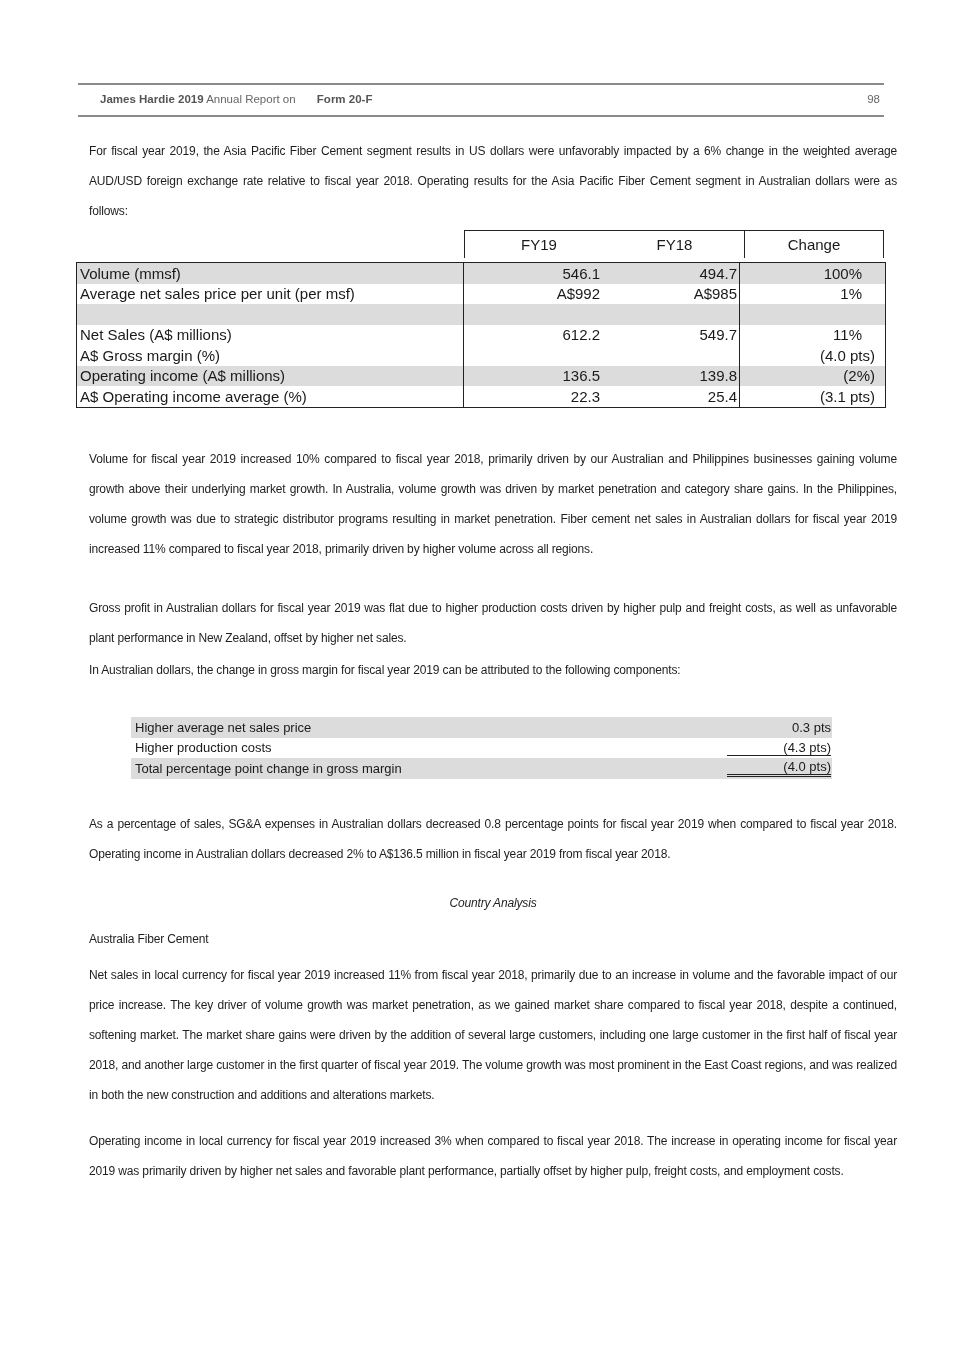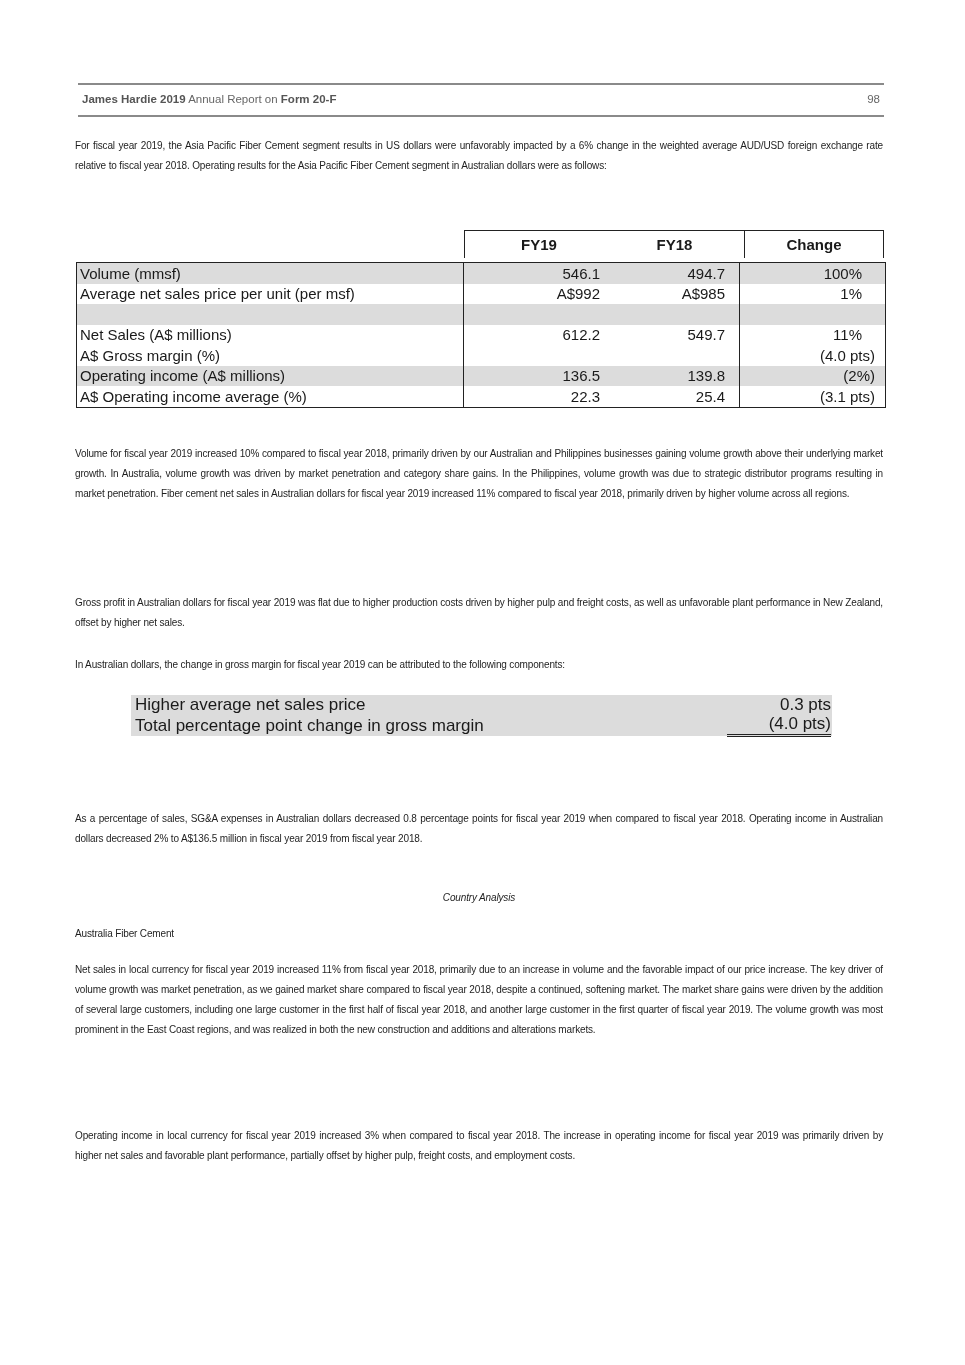--- a/index.html
+++ b/index.html
@@ -7,53 +7,53 @@
       width: 965px; height: 1365px; position: relative; overflow: hidden;
       font-family: "Liberation Sans", sans-serif; color: #1a1a1a;
     }
     .rule { position: absolute; left: 78px; width: 806px; height: 2px; background: #8a8a8a; }
     .rule.top { top: 83px; }
     .rule.bottom { top: 115px; }
     .header {
       position: absolute; left: 82px; top: 93px; width: 798px;
       font-size: 11.5px; color: #666; display: flex; justify-content: space-between;
     }
-    .header b { color: #555; font-weight: bold; }
+    .header b { color: #555; font-weight: bold; margin-left: 18px; }
     .p {
-      position: absolute; left: 75px; width: 808px;
-      font-size: 10px; line-height: 20px; text-align: justify; letter-spacing: -0.15px;
+      position: absolute; left: 89px; width: 808px;
+      font-size: 12px; line-height: 30px; text-align: justify; letter-spacing: -0.15px;
       color: #1e1e1e;
     }
     .p.italic { font-style: italic; text-align: center; }
     .p.underline { text-align: left; }
 
     
     .tbl { position: absolute; left: 76px; top: 230px; width: 810px; font-size: 15px; }
     .tbl .hdr {
       position: absolute; left: 388px; top: 0; width: 420px; height: 28px;
       border: 1.5px solid #222; border-bottom: none; box-sizing: border-box;
-      font-weight: bold; display: flex;
+      font-weight: normal; display: flex;
     }
     .tbl .hdr .c { display: flex; align-items: center; justify-content: center; }
     .tbl .body {
       position: absolute; left: 0; top: 24px; width: 810px;
       border: 1.5px solid #222; box-sizing: border-box; margin-top: 8px;
     }
     .row { display: flex; height: 20.5px; align-items: center; }
     .row.shade { background: #dcdcdc; }
     .row .lbl { width: 387px; padding-left: 3px; box-sizing: border-box; height: 100%; display:flex; align-items:center; border-right: 1.5px solid #222; }
     .row .v1 { width: 136px; text-align: right; }
-    .row .v2 { width: 140px; padding-right: 14px; box-sizing: border-box; border-right: 1.5px solid #222; height: 100%; display:flex; align-items:center; justify-content:flex-end; }
+    .row .v2 { width: 140px; padding-right: 2px; box-sizing: border-box; border-right: 1.5px solid #222; height: 100%; display:flex; align-items:center; justify-content:flex-end; }
     .row .v3 { width: 139px; text-align: right; padding-right: 4px; box-sizing: border-box; }
     .hdr .h1 { width: 140px; padding-left: 8px; box-sizing: border-box; }
     .hdr .h2 { width: 140px; border-right: 1.5px solid #222; box-sizing: border-box; }
     .hdr .h3 { flex: 1; }
 
     
-    .stbl { position: absolute; left: 131px; top: 695px; width: 701px; font-size: 17px; }
+    .stbl { position: absolute; left: 131px; top: 717px; width: 701px; font-size: 13px; }
     .srow { display: flex; height: 20.5px; align-items: center; justify-content: space-between; padding: 0 1px 0 4px; }
     .srow.shade { background: #dcdcdc; }
     .srow .sv { position: relative; text-align: right; width: 104px; }
     .srow .sv.u1 { border-bottom: 1.5px solid #222; }
     .srow .sv.u2 { border-bottom: 3px double #222; }
   </style>
 </head>
 <body>
 
 <div class="rule top"></div>
@@ -119,20 +119,24 @@
 
 <div class="p" style="top:444px">Volume for fiscal year 2019 increased 10% compared to fiscal year 2018, primarily driven by our Australian and Philippines businesses gaining volume growth above their underlying market growth. In Australia, volume growth was driven by market penetration and category share gains. In the Philippines, volume growth was due to strategic distributor programs resulting in market penetration. Fiber cement net sales in Australian dollars for fiscal year 2019 increased 11% compared to fiscal year 2018, primarily driven by higher volume across all regions.</div>
 <div class="p" style="top:593px">Gross profit in Australian dollars for fiscal year 2019 was flat due to higher production costs driven by higher pulp and freight costs, as well as unfavorable plant performance in New Zealand, offset by higher net sales.</div>
 <div class="p" style="top:655px">In Australian dollars, the change in gross margin for fiscal year 2019 can be attributed to the following components:</div>
 
 <div class="stbl">
   <div class="srow shade">
     <span>Higher average net sales price</span>
     <span class="sv">0.3 pts</span>
   </div>
+  <div class="srow">
+    <span>Higher production costs</span>
+    <span class="sv u1">(4.3 pts)</span>
+  </div>
   <div class="srow shade">
     <span>Total percentage point change in gross margin</span>
     <span class="sv u2">(4.0 pts)</span>
   </div>
 </div>
 
 <div class="p" style="top:809px">As a percentage of sales, SG&amp;A expenses in Australian dollars decreased 0.8 percentage points for fiscal year 2019 when compared to fiscal year 2018. Operating income in Australian dollars decreased 2% to A$136.5 million in fiscal year 2019 from fiscal year 2018.</div>
 <div class="p italic" style="top:888px">Country Analysis</div>
 <div class="p underline" style="top:924px">Australia Fiber Cement</div>
 <div class="p" style="top:960px">Net sales in local currency for fiscal year 2019 increased 11% from fiscal year 2018, primarily due to an increase in volume and the favorable impact of our price increase. The key driver of volume growth was market penetration, as we gained market share compared to fiscal year 2018, despite a continued, softening market. The market share gains were driven by the addition of several large customers, including one large customer in the first half of fiscal year 2018, and another large customer in the first quarter of fiscal year 2019. The volume growth was most prominent in the East Coast regions, and was realized in both the new construction and additions and alterations markets.</div>

